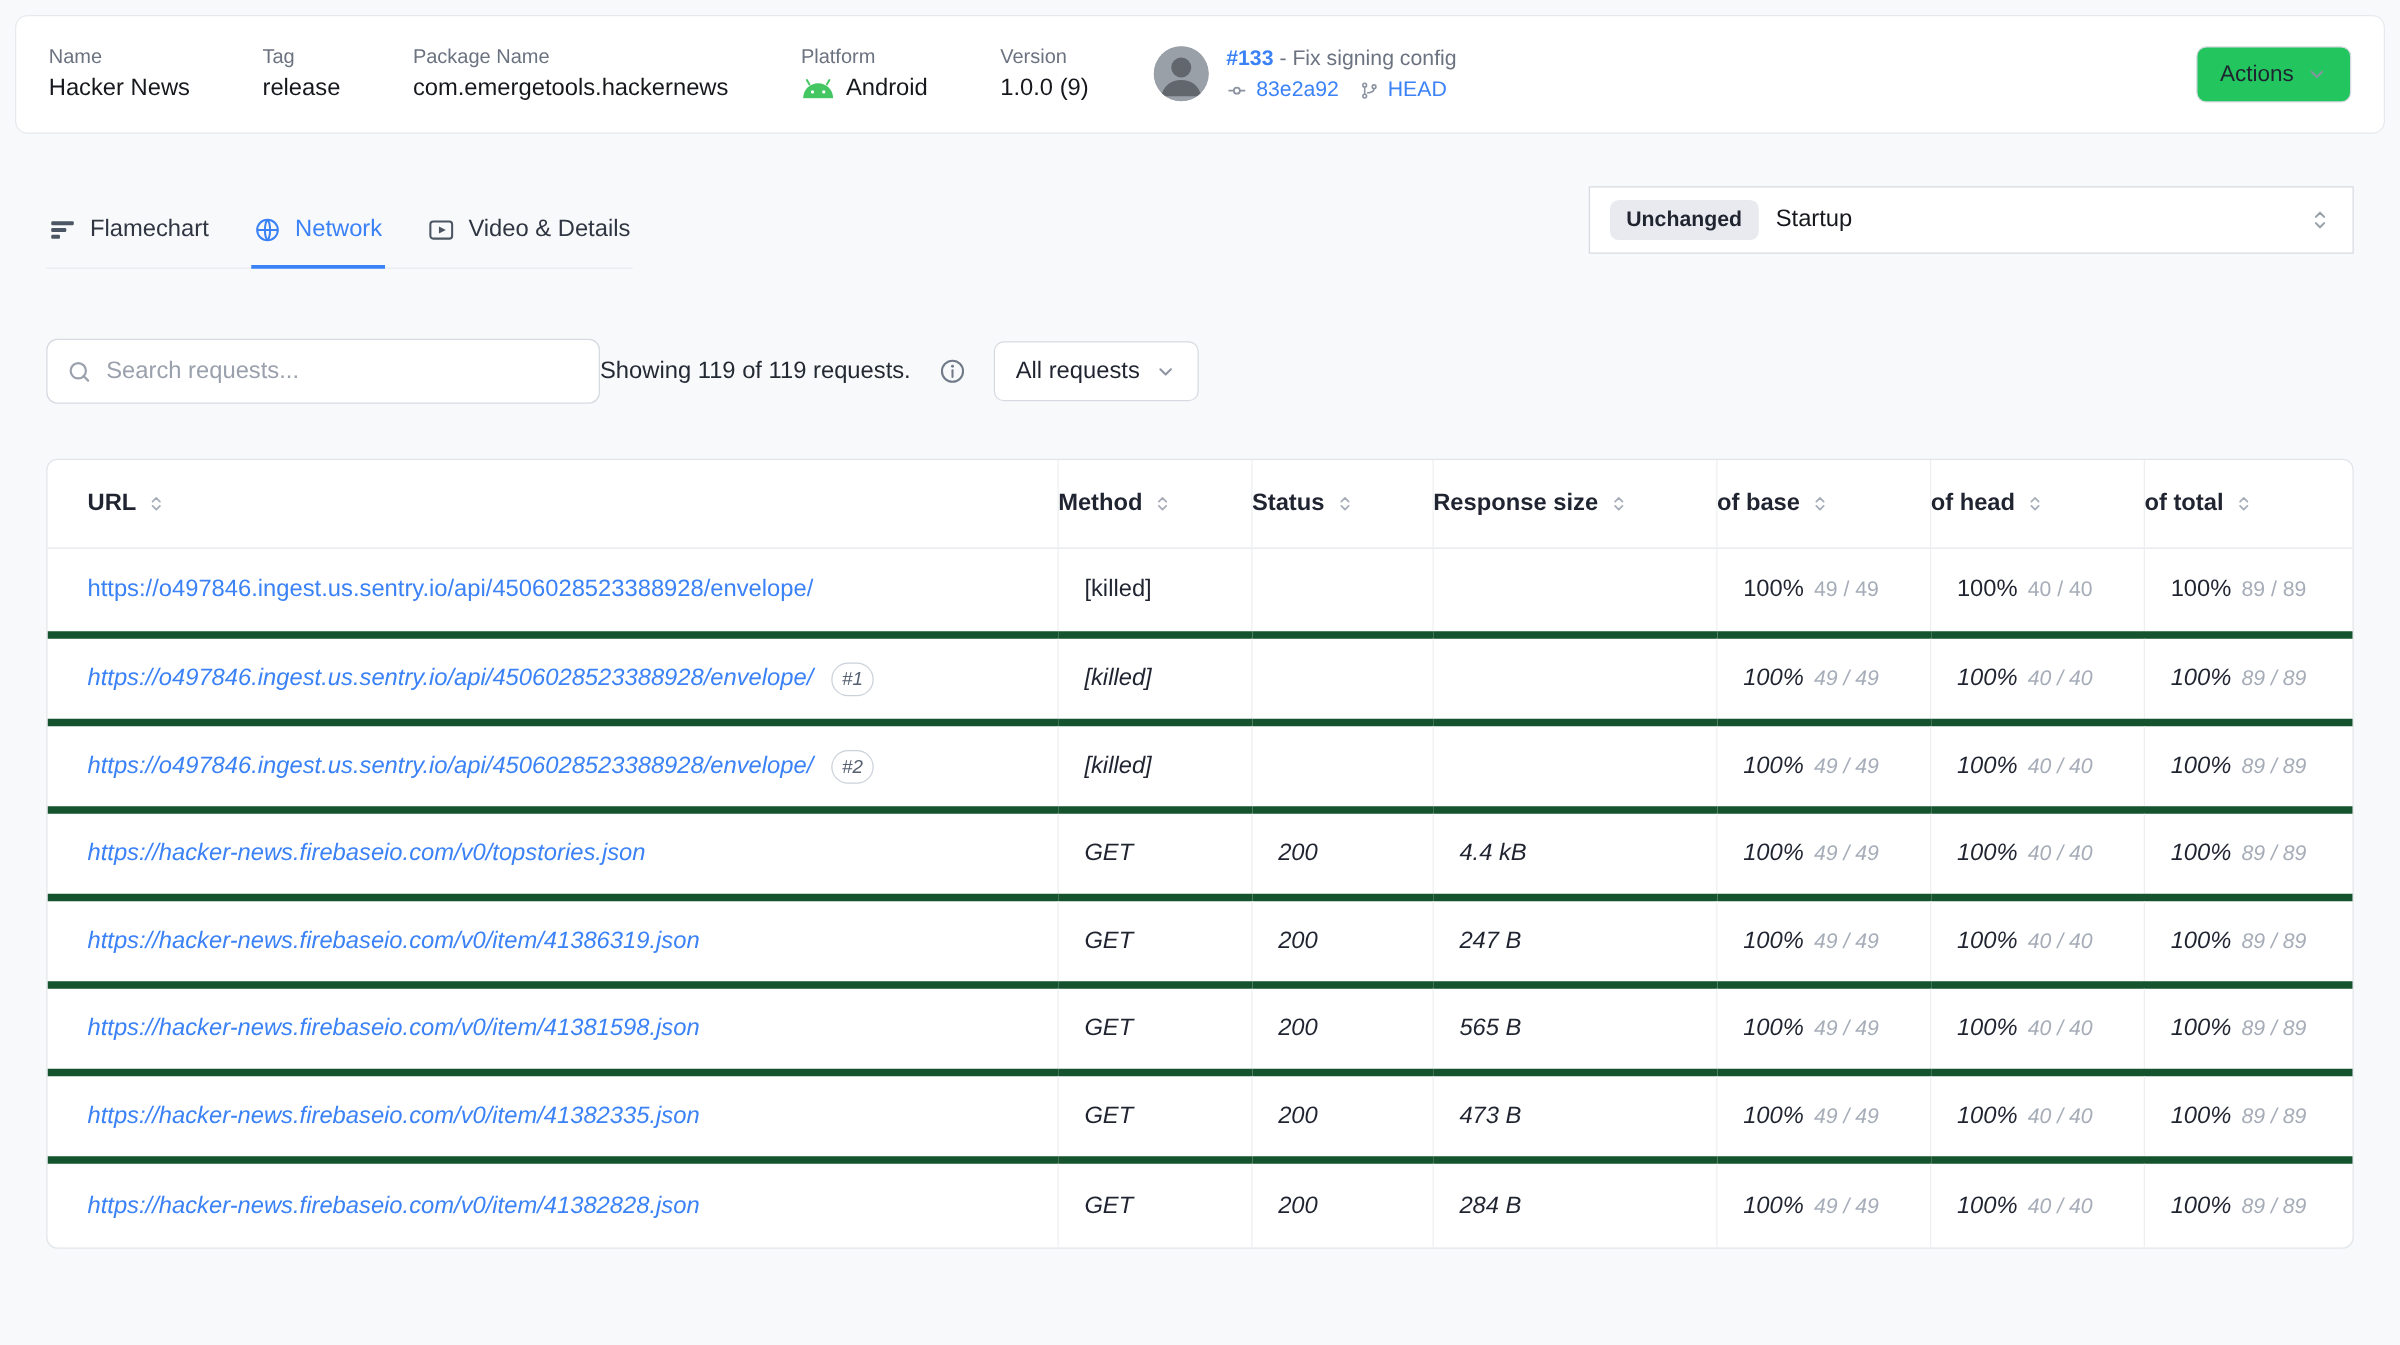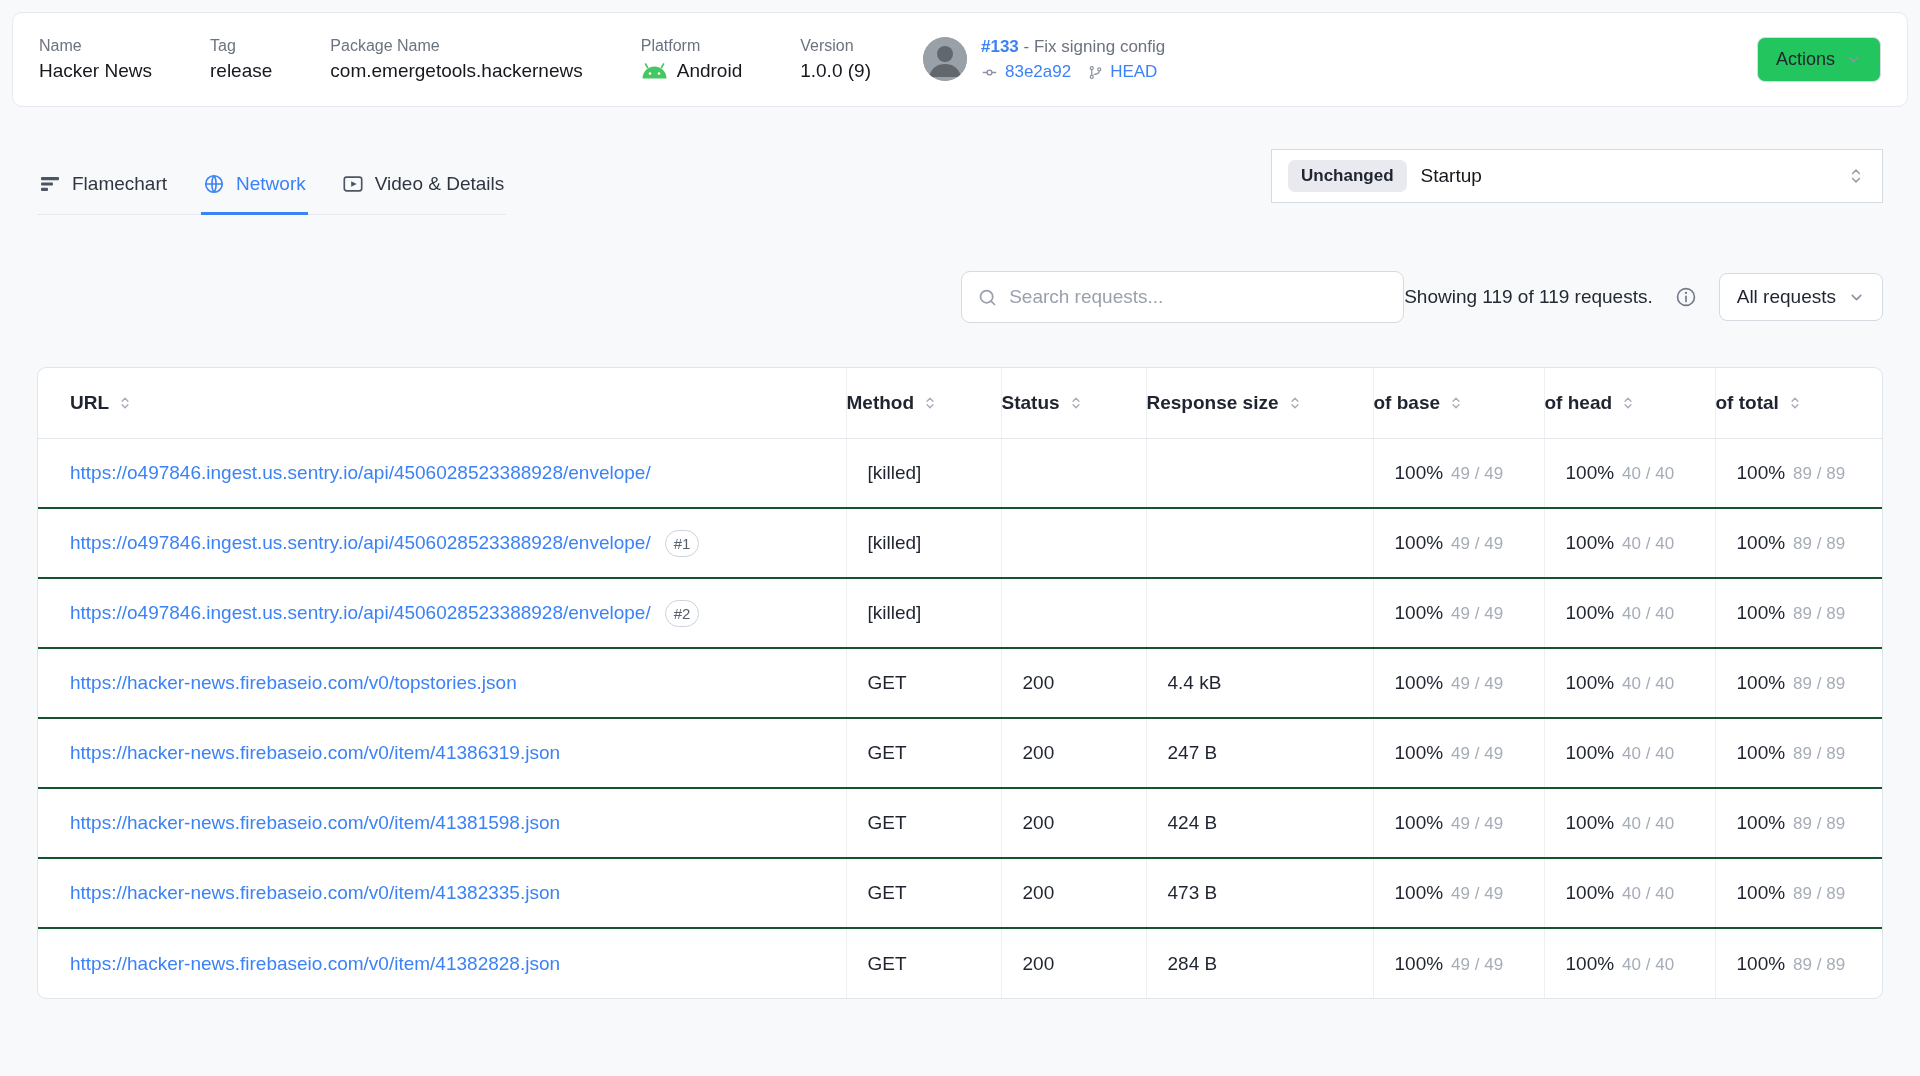--- a/index.html
+++ b/index.html
@@ -66,21 +66,21 @@
     width:612px; height:54px;
     background:#fff; border:1px solid #d6dae1; border-radius:0;
     display:flex; align-items:center; gap:14px; padding:0 16px;
     margin-bottom:12px; cursor:pointer;
   }
   .compare-badge { background:#e8eaef; border-radius:7px; padding:6px 13px; font-size:17px; font-weight:600; color:#1f2430; }
   .compare-value { font-size:19px; color:#16181d; }
   .updown { margin-left:auto; color:#9aa1ad; display:flex; }
 
   
-  .toolbar { margin-top:56px; display:flex; align-items:center; justify-content:flex-end; }
+  .toolbar { margin-top:56px; display:flex; align-items:center; justify-content:flex-start; }
   .search-box {
     width:443px; height:52px;
     background:#fff; border:1px solid #d6dae1; border-radius:9px;
     display:flex; align-items:center; gap:11px; padding:0 15px;
   }
   .search-box .search-glyph { color:#9aa1ad; display:flex; flex:none; }
   .search-input { border:none; outline:none; flex:1; font-size:19px; color:#16181d; font-family:inherit; background:transparent; }
   .search-input::placeholder { color:#9aa1ad; }
 
   .toolbar-right { display:flex; align-items:center; gap:22px; }
@@ -98,21 +98,21 @@
   table { width:100%; border-collapse:collapse; table-layout:fixed; }
   th, td { text-align:left; vertical-align:middle; overflow:hidden; white-space:nowrap; }
   th:not(:first-child), td:not(:first-child) { border-left:1px solid #edeff2; }
   thead th { height:70px; font-size:19px; font-weight:600; color:#1f2430; border-bottom:1px solid #e3e6ea; cursor:pointer; }
   thead th:first-child { padding-left:32px; }
   .th-inner { display:flex; align-items:center; gap:9px; }
   .sort-icon { color:#a6adb8; display:flex; }
 
   tbody td { height:70px; font-size:19px; color:#1f2430; padding-left:21px; }
   tbody td:first-child { padding-left:32px; }
-  tbody tr:not(:first-child) td { border-top:2px solid #14532d; }
+  tbody tr:not(:first-child) td { border-top:6px solid #14532d;font-style:italic; }
 
   .url-link { color:#3b82f6; }
   .idx-badge {
     display:inline-flex; align-items:center; justify-content:center;
     min-width:30px; height:27px; padding:0 8px;
     border:1px solid #ccd2db; border-radius:999px;
     font-size:15px; color:#566070; margin-left:14px; background:#fff;
   }
   .pct { color:#1f2430; }
   .frac { color:#a6adb8; font-size:17px; margin-left:8px; }
@@ -409,21 +409,21 @@
     <td>200</td>
     <td>247 B</td>
     <td><span class="pct">100%</span><span class="frac">49 / 49</span></td>
     <td><span class="pct">100%</span><span class="frac">40 / 40</span></td>
     <td><span class="pct">100%</span><span class="frac">89 / 89</span></td>
   </tr>
           <tr>
     <td class="td-url"><a href="#" class="url-link">https://hacker-news.firebaseio.com/v0/item/41381598.json</a></td>
     <td>GET</td>
     <td>200</td>
-    <td>424 B</td>
+    <td>565 B</td>
     <td><span class="pct">100%</span><span class="frac">49 / 49</span></td>
     <td><span class="pct">100%</span><span class="frac">40 / 40</span></td>
     <td><span class="pct">100%</span><span class="frac">89 / 89</span></td>
   </tr>
           <tr>
     <td class="td-url"><a href="#" class="url-link">https://hacker-news.firebaseio.com/v0/item/41382335.json</a></td>
     <td>GET</td>
     <td>200</td>
     <td>473 B</td>
     <td><span class="pct">100%</span><span class="frac">49 / 49</span></td>

